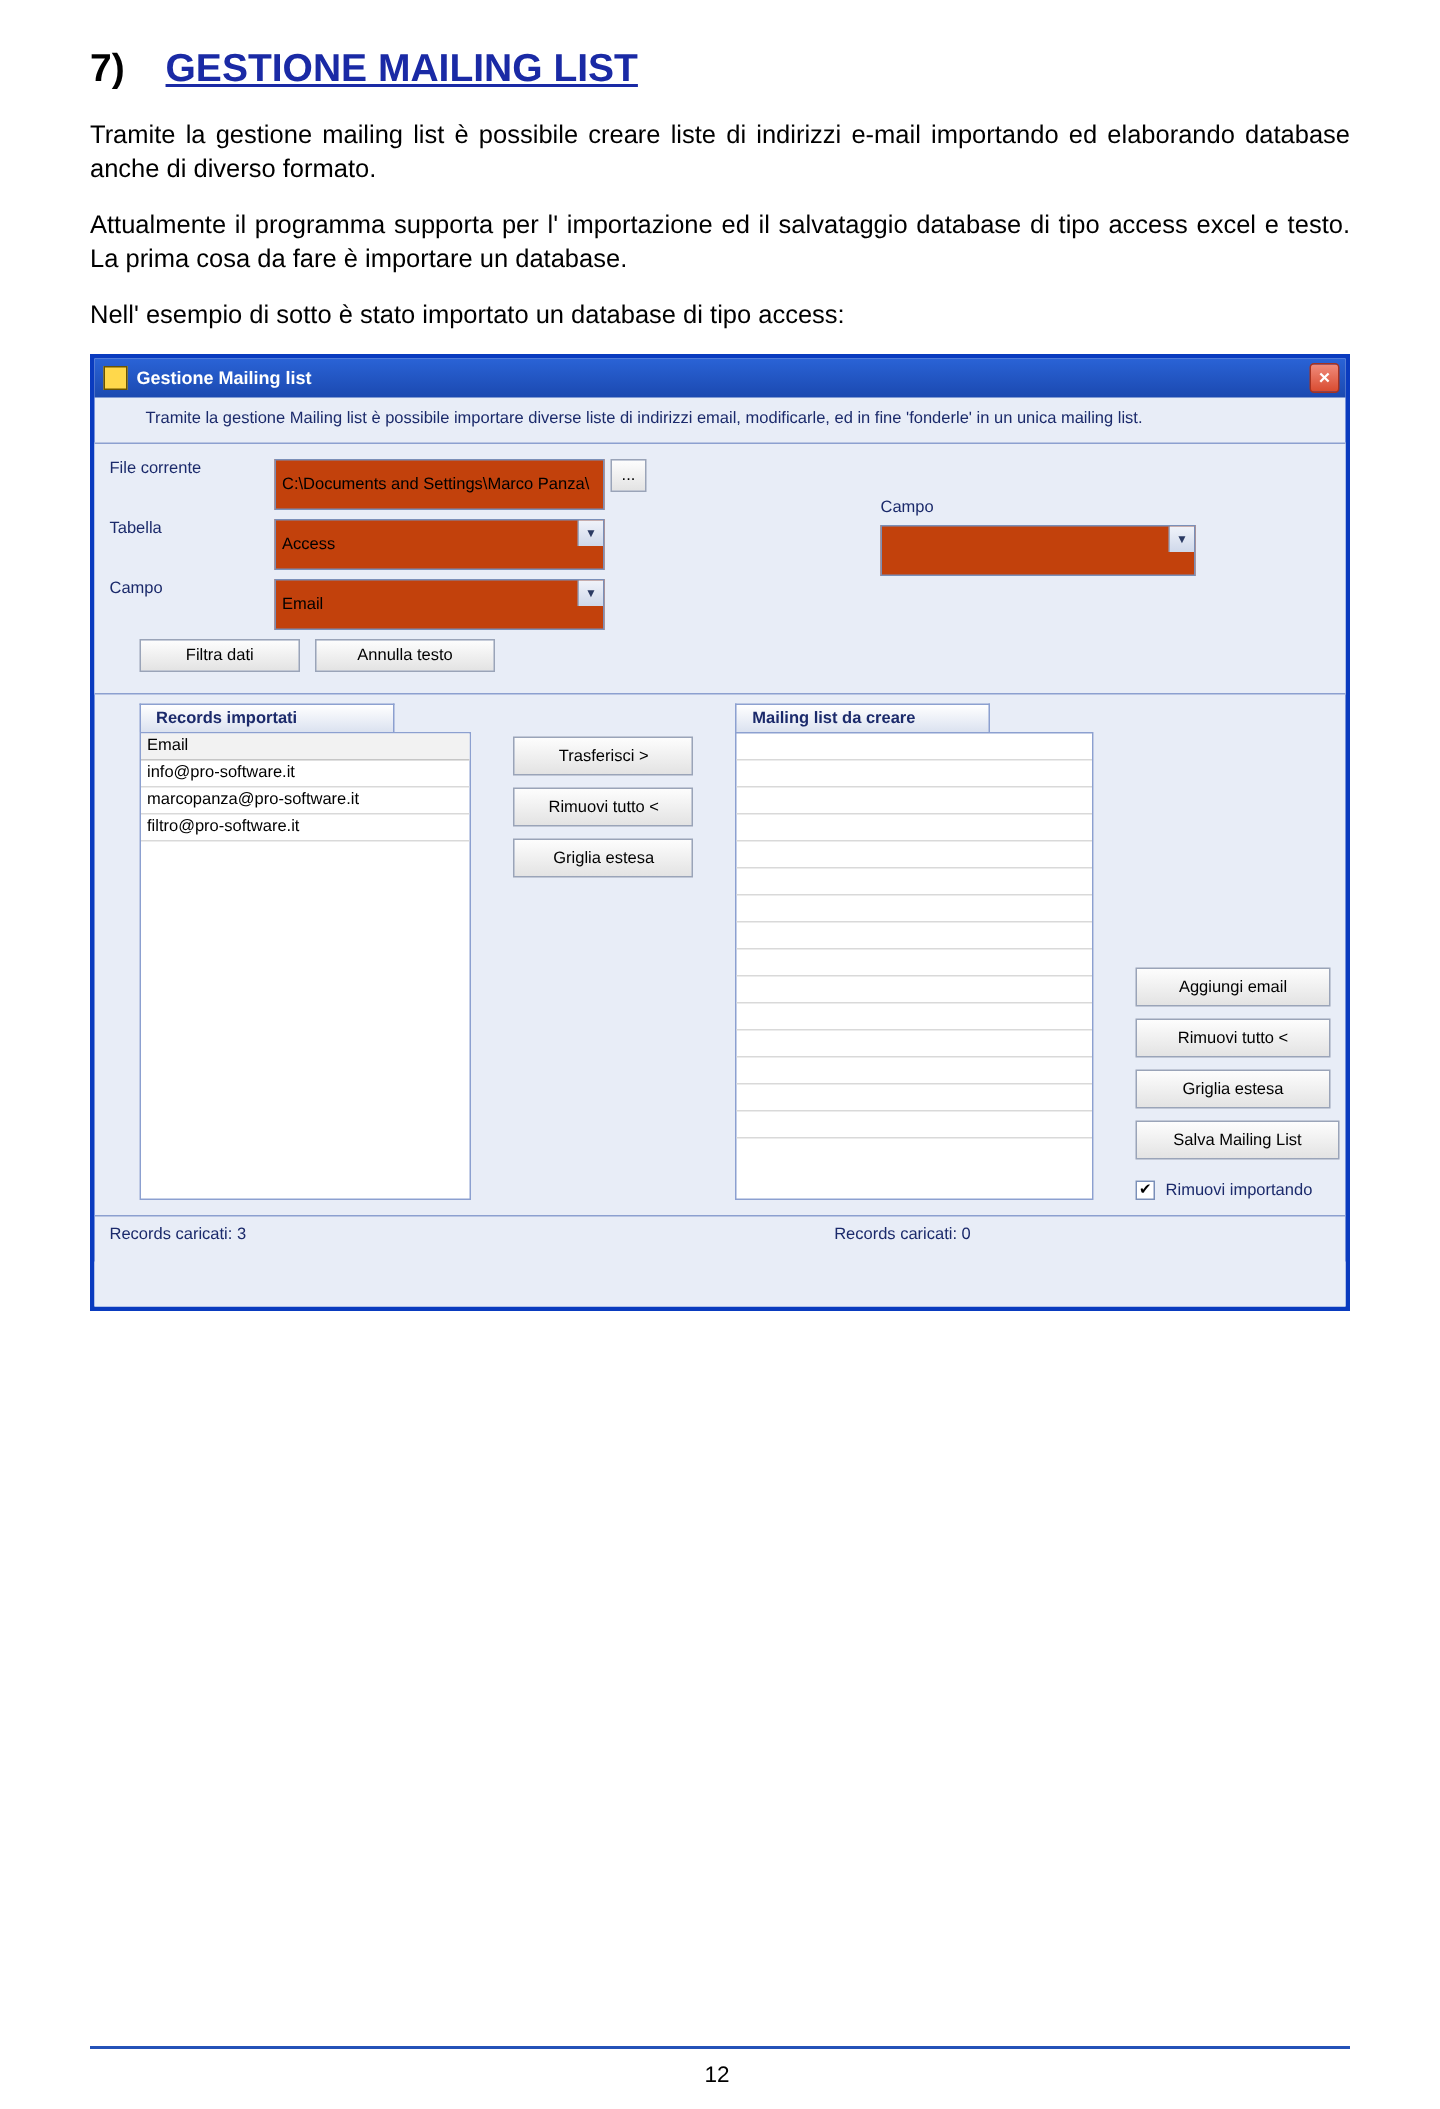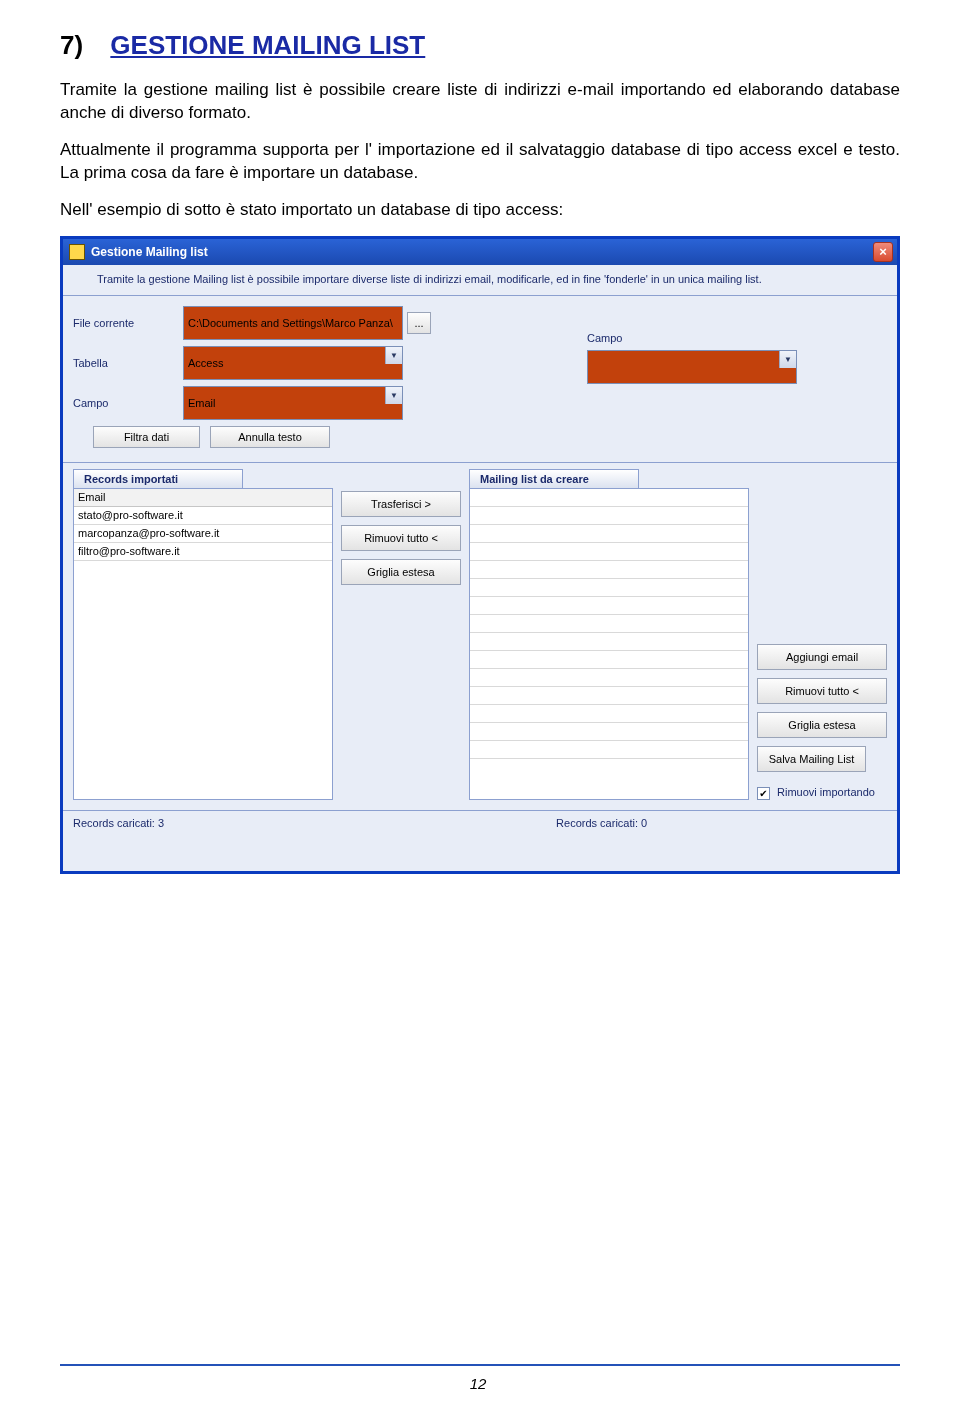--- a/index.html
+++ b/index.html
@@ -69,21 +69,21 @@
     padding: 8px 10px 10px 10px;
     color: #1b2a6b;
     margin-left: 24px;
   }
   .panel-inner {
     border: 1px solid #8ca0d0;
     border-left: none; border-right: none;
     padding: 10px 10px 8px 10px;
     background: #e8edf7;
   }
-  .row { display: flex; align-items: center; margin-bottom: 6px; }
+  .row { display: flex; align-items: flex-start; margin-bottom: 6px; }
   .row label { width: 110px; color: #1b2a6b; }
   .txt {
     background: #c2410c; border: 1px solid #7a8fb8; height: 34px;
     padding: 1px 4px; font-size: 11px; color: #000;
   }
   .btn {
     background: linear-gradient(#fdfdfd, #e3e3e3);
     border: 1px solid #9aa4b8;
     height: 22px;
     font-size: 11px;
@@ -95,21 +95,21 @@
   .dd { position: relative; display: inline-block; }
   .dd .arrow {
     position: absolute; right: 1px; top: 1px; width: 17px; height: 17px;
     background: linear-gradient(#f0f3fa,#cfd8ea); border-left: 1px solid #9aa9c6;
     display: flex; align-items:center; justify-content:center; font-size: 8px; color:#2b3a63;
   }
   .cols {
     display: flex; gap: 8px; padding: 6px 10px 10px 10px;
     border-bottom: 1px solid #8ca0d0;
   }
-  .col { display: flex; flex-direction: column; }
+  .col { display: flex; flex-direction: column; margin-left: 20px; }
   .tabhdr {
     background: linear-gradient(#fff,#dbe2f0);
     border: 1px solid #8ca0d0;
     border-bottom: none;
     padding: 3px 10px;
     font-weight: bold;
     width: 170px;
     color: #1b2a6b;
   }
   .grid {
@@ -133,21 +133,21 @@
     display: flex;
   }
   .records-bar .r2 { margin-left: 392px; }
   .footer-line {
     position: absolute;
     bottom: 40px; left: 60px; right: 60px;
     border-top: 2px solid #2452b8;
   }
   .pagenum {
     position: absolute; bottom: 14px; left: 0; right: 4px;
-    text-align: center; font-size: 15px; font-style: italic;
+    text-align: center; font-size: 15px;
   }
   .chk { display: inline-block; width:13px; height:13px; border:1px solid #7a8fb8; background:#fff; font-size:10px; line-height:11px; text-align:center; color:#000; margin-right:4px; vertical-align:middle;}
 </style>
 </head>
 <body>
 
 <h2>
   <span class="num">7)</span>
   <span class="title">GESTIONE MAILING LIST</span>
 </h2>
@@ -195,21 +195,21 @@
       </div>
     </div>
   </div>
 
   <div class="cols">
 
     <div class="col" style="width:260px">
       <div class="tabhdr">Records importati</div>
       <div class="grid" style="height:312px;">
         <div class="ghdr">Email</div>
-        <div class="gcell">stato@pro-software.it</div>
+        <div class="gcell">info@pro-software.it</div>
         <div class="gcell">marcopanza@pro-software.it</div>
         <div class="gcell">filtro@pro-software.it</div>
       </div>
     </div>
 
     <div class="col" style="width:120px; padding-top:22px; gap:8px;">
       <button class="btn" style="width:120px;height:26px">Trasferisci &gt;</button>
       <button class="btn" style="width:120px;height:26px">Rimuovi tutto &lt;</button>
       <button class="btn" style="width:120px;height:26px">Griglia estesa</button>
     </div>
@@ -232,21 +232,21 @@
         <div class="gcell">&nbsp;</div>
         <div class="gcell">&nbsp;</div>
         <div class="gcell">&nbsp;</div>
       </div>
     </div>
 
     <div class="col" style="width:130px; padding-top:22px; gap:8px;justify-content:flex-end;">
       <button class="btn" style="width:130px;height:26px">Aggiungi email</button>
       <button class="btn" style="width:130px;height:26px">Rimuovi tutto &lt;</button>
       <button class="btn" style="width:130px;height:26px">Griglia estesa</button>
-      <button class="btn" style="width:109px;height:26px">Salva Mailing List</button>
+      <button class="btn" style="width:136px;height:26px">Salva Mailing List</button>
       <div style="margin-top:6px;">
         <span class="chk">✔</span>
         <span>Rimuovi importando</span>
       </div>
     </div>
   </div>
 
   <div class="records-bar">
     <span>Records caricati: 3</span>
     <span class="r2">Records caricati: 0</span>

